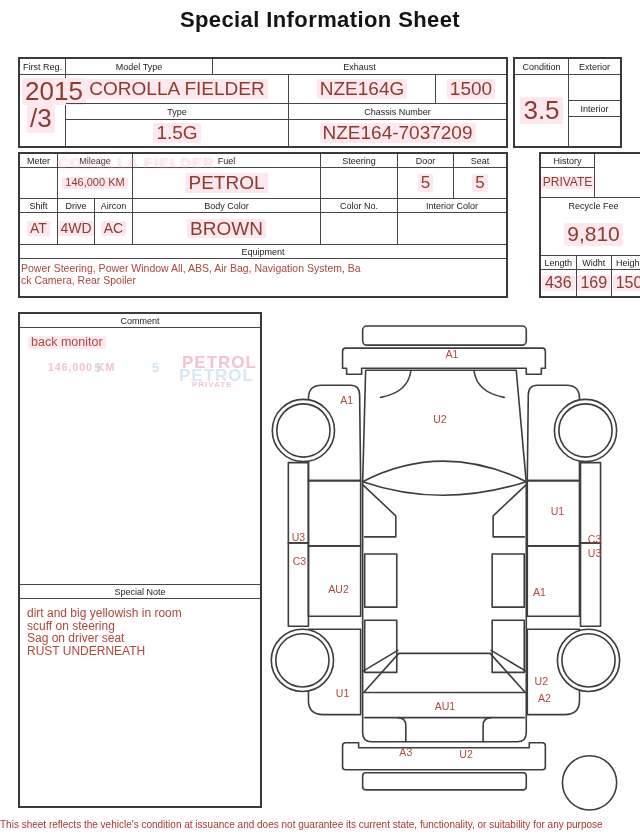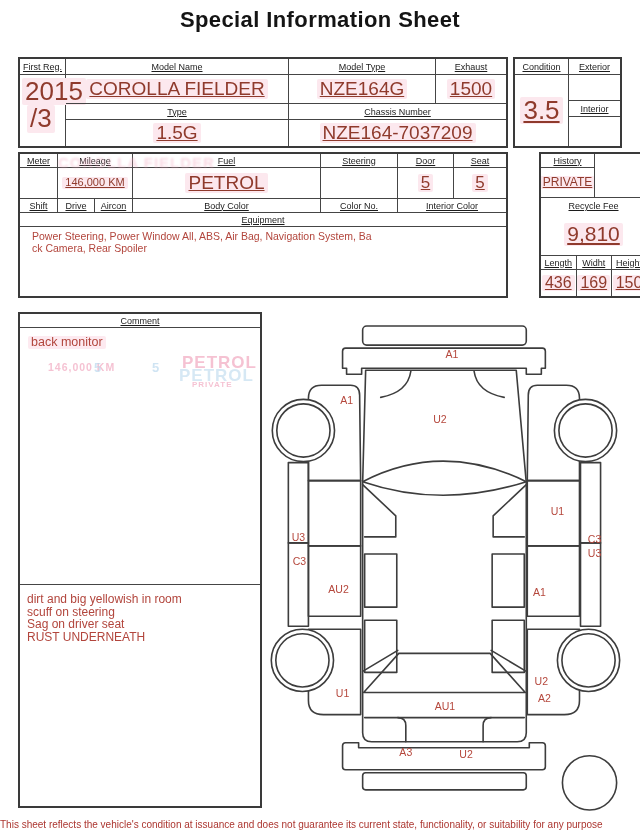--- a/index.html
+++ b/index.html
@@ -4,21 +4,21 @@
 <style>
   html,body{margin:0;padding:0;background:#e8e8e8;}
   .sheet{position:relative;width:640px;height:835px;background:#ffffff;overflow:hidden;
          font-family:"Liberation Sans", sans-serif;margin:0 auto;}
   .title{position:absolute;top:7px;left:0;right:0;text-align:center;font-size:22px;
          font-weight:600;color:#141414;letter-spacing:.4px;}
   .box{position:absolute;border:2px solid #3a3a3a;background:#fff;box-sizing:border-box;
        display:flex;flex-direction:column;}
   .row{display:flex;box-sizing:border-box;}
   .col{display:flex;flex-direction:column;box-sizing:border-box;}
-  .c{box-sizing:border-box;display:flex;align-items:center;justify-content:center;overflow:hidden;text-decoration:underline;}
+  .c{box-sizing:border-box;display:flex;align-items:center;justify-content:center;overflow:hidden;}
   .bb{border-bottom:1.5px solid #454545;}
   .br{border-right:1.5px solid #454545;}
   .hd{font-size:9px;color:#1c1c1c;}
   .val{color:#8f3a2c;}
   .hl{background:#fce8ee;padding:0 3px;border-radius:2px;display:inline-block;line-height:1.05;}
   .crimson{color:#b2453c;}
   .ghost{position:absolute;font-weight:700;color:#f2aec4;filter:blur(.7px);opacity:.75;
          letter-spacing:1px;white-space:nowrap;pointer-events:none;}
   .disclaimer{position:absolute;top:819px;left:0;right:0;text-align:left;
               font-size:10px;color:#ac3630;}
@@ -34,21 +34,20 @@
   <div class="box" style="left:18px;top:57px;width:490px;height:91px;flex-direction:row">
     <div class="col br" style="width:46px">
       <div class="c hd bb" style="height:16px">First Reg.</div>
       <div class="val" style="flex:1;padding:3px 0 0 2px;font-size:26px;line-height:19px">
         <div><span class="hl">2015</span></div>
         <div><span class="hl" style="margin-left:5px">/3</span></div>
       </div>
     </div>
     <div class="col" style="flex:1">
       <div class="row bb" style="height:16px">
-        <div class="c hd br" style="width:223px">Model Name</div>
         <div class="c hd br" style="width:147px">Model Type</div>
         <div class="c hd" style="flex:1">Exhaust</div>
       </div>
       <div class="row bb" style="height:29px">
         <div class="c val br" style="width:223px;font-size:19px">
             <span class="hl">COROLLA FIELDER</span>
           </div>
         <div class="c val br" style="width:147px;font-size:19px">
             <span class="hl">NZE164G</span>
           </div>
@@ -112,22 +111,38 @@
         </div>
     </div>
     <div class="row bb" style="height:14px">
       <div class="c hd br" style="width:38px">Shift</div>
       <div class="c hd br" style="width:37px">Drive</div>
       <div class="c hd br" style="width:38px">Aircon</div>
       <div class="c hd br" style="width:188px">Body Color</div>
       <div class="c hd br" style="width:77px">Color No.</div>
       <div class="c hd" style="flex:1">Interior Color</div>
     </div>
+    <div class="row bb" style="height:32px">
+      <div class="c val br" style="width:38px;font-size:14px">
+          <span class="hl">AT</span>
+        </div>
+      <div class="c val br" style="width:37px;font-size:14px">
+          <span class="hl">4WD</span>
+        </div>
+      <div class="c val br" style="width:38px;font-size:14px">
+          <span class="hl">AC</span>
+        </div>
+      <div class="c val br" style="width:188px;font-size:19px">
+          <span class="hl">BROWN</span>
+        </div>
+      <div class="c val br" style="width:77px"></div>
+      <div class="c val" style="flex:1"></div>
+    </div>
     <div class="c hd bb" style="height:14px">Equipment</div>
-    <div style="flex:1;padding:3px 12px;font-size:10.5px;line-height:12px" class="crimson">
+    <div style="flex:1;padding:3px 1px;font-size:10.5px;line-height:12px" class="crimson">
       <span style="display:inline-block;max-width:342px;word-break:break-all">Power Steering, Power Window  All, ABS, Air Bag, Navigation System, Back Camera, Rear Spoiler</span>
     </div>
   </div>
 
   <div class="box" style="left:539px;top:152px;width:109px;height:146px">
     <div class="row bb" style="height:44px">
       <div class="col br" style="width:54px">
         <div class="c hd bb" style="height:14px">History</div>
         <div class="c val" style="flex:1;font-size:12px">
             <span class="hl">PRIVATE</span>
@@ -166,20 +181,21 @@
     <div class="c hd bb" style="height:14px">Comment</div>
     <div class="bb" style="height:242px;position:relative;padding:7px 8px;font-size:12.5px">
       <span class="crimson hl" style="background:#fdeaf0">back monitor</span>
       <span class="ghost" style="left:28px;top:33px;font-size:10.5px">146,000 KM</span>
       <span class="ghost" style="left:162px;top:25px;font-size:17px">PETROL</span>
       <span class="ghost" style="left:159px;top:38px;font-size:17px;color:#bcd9ee;opacity:.6">PETROL</span>
       <span class="ghost" style="left:74px;top:32px;font-size:13px;color:#bcd9ee;opacity:.7">5</span>
       <span class="ghost" style="left:132px;top:32px;font-size:13px;color:#bcd9ee;opacity:.7">5</span>
       <span class="ghost" style="left:172px;top:52px;font-size:8px">PRIVATE</span>
     </div>
+    <div class="c hd bb" style="height:14px">Special Note</div>
     <div style="flex:1;padding:8px 7px;font-size:12px;line-height:12.6px" class="crimson">
       <div>dirt and big yellowish in room</div>
       <div>scuff on steering</div>
       <div>Sag on driver seat</div>
       <div>RUST UNDERNEATH</div>
     </div>
   </div>
 
   <span class="ghost" style="left:58px;top:154px;font-size:15px;opacity:.45;filter:blur(1px)">COROLLA FIELDER</span>
 

